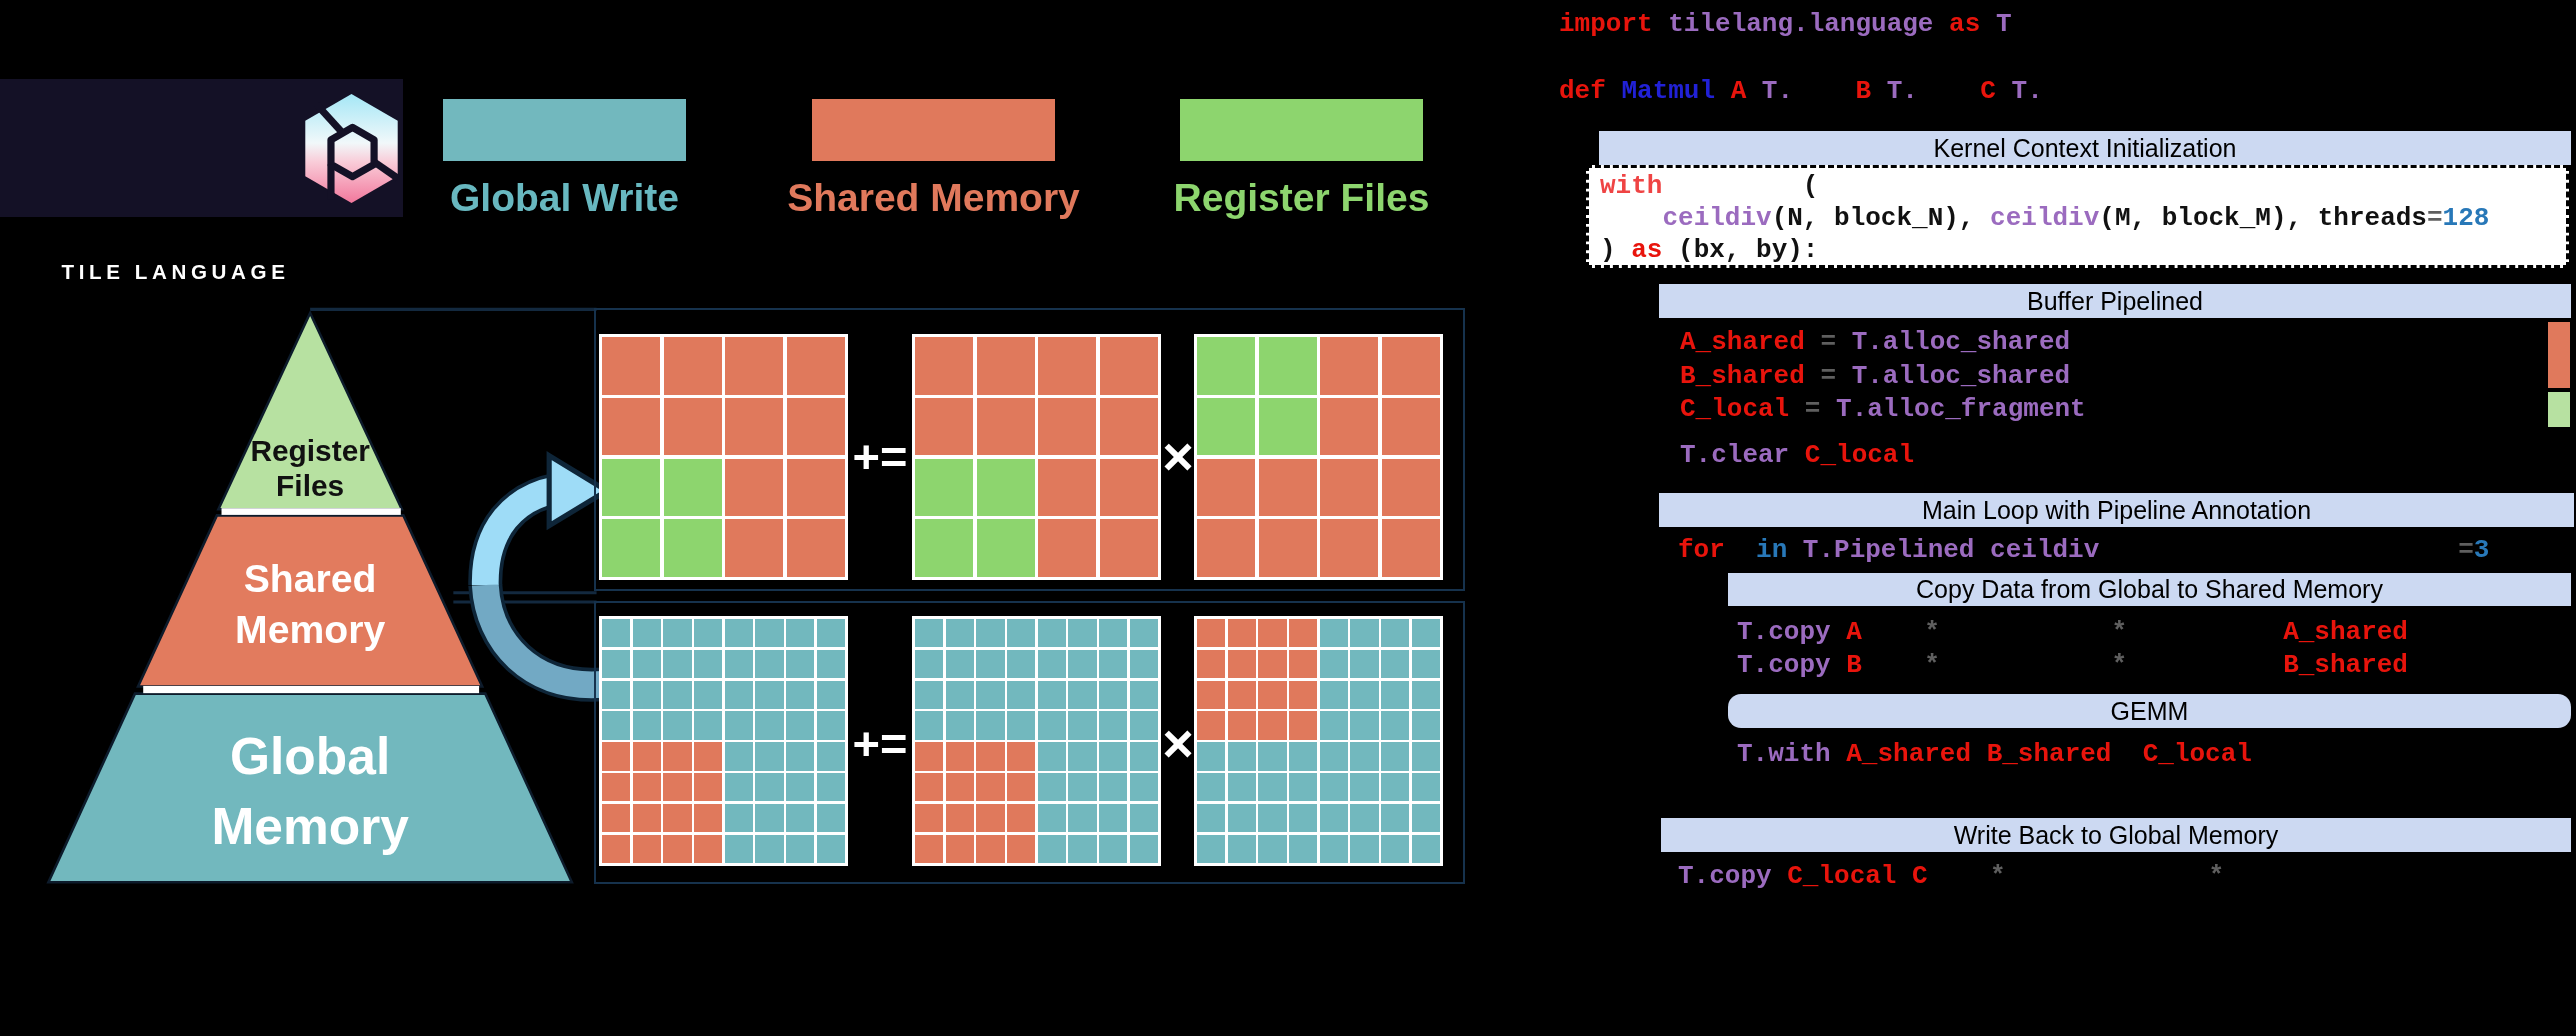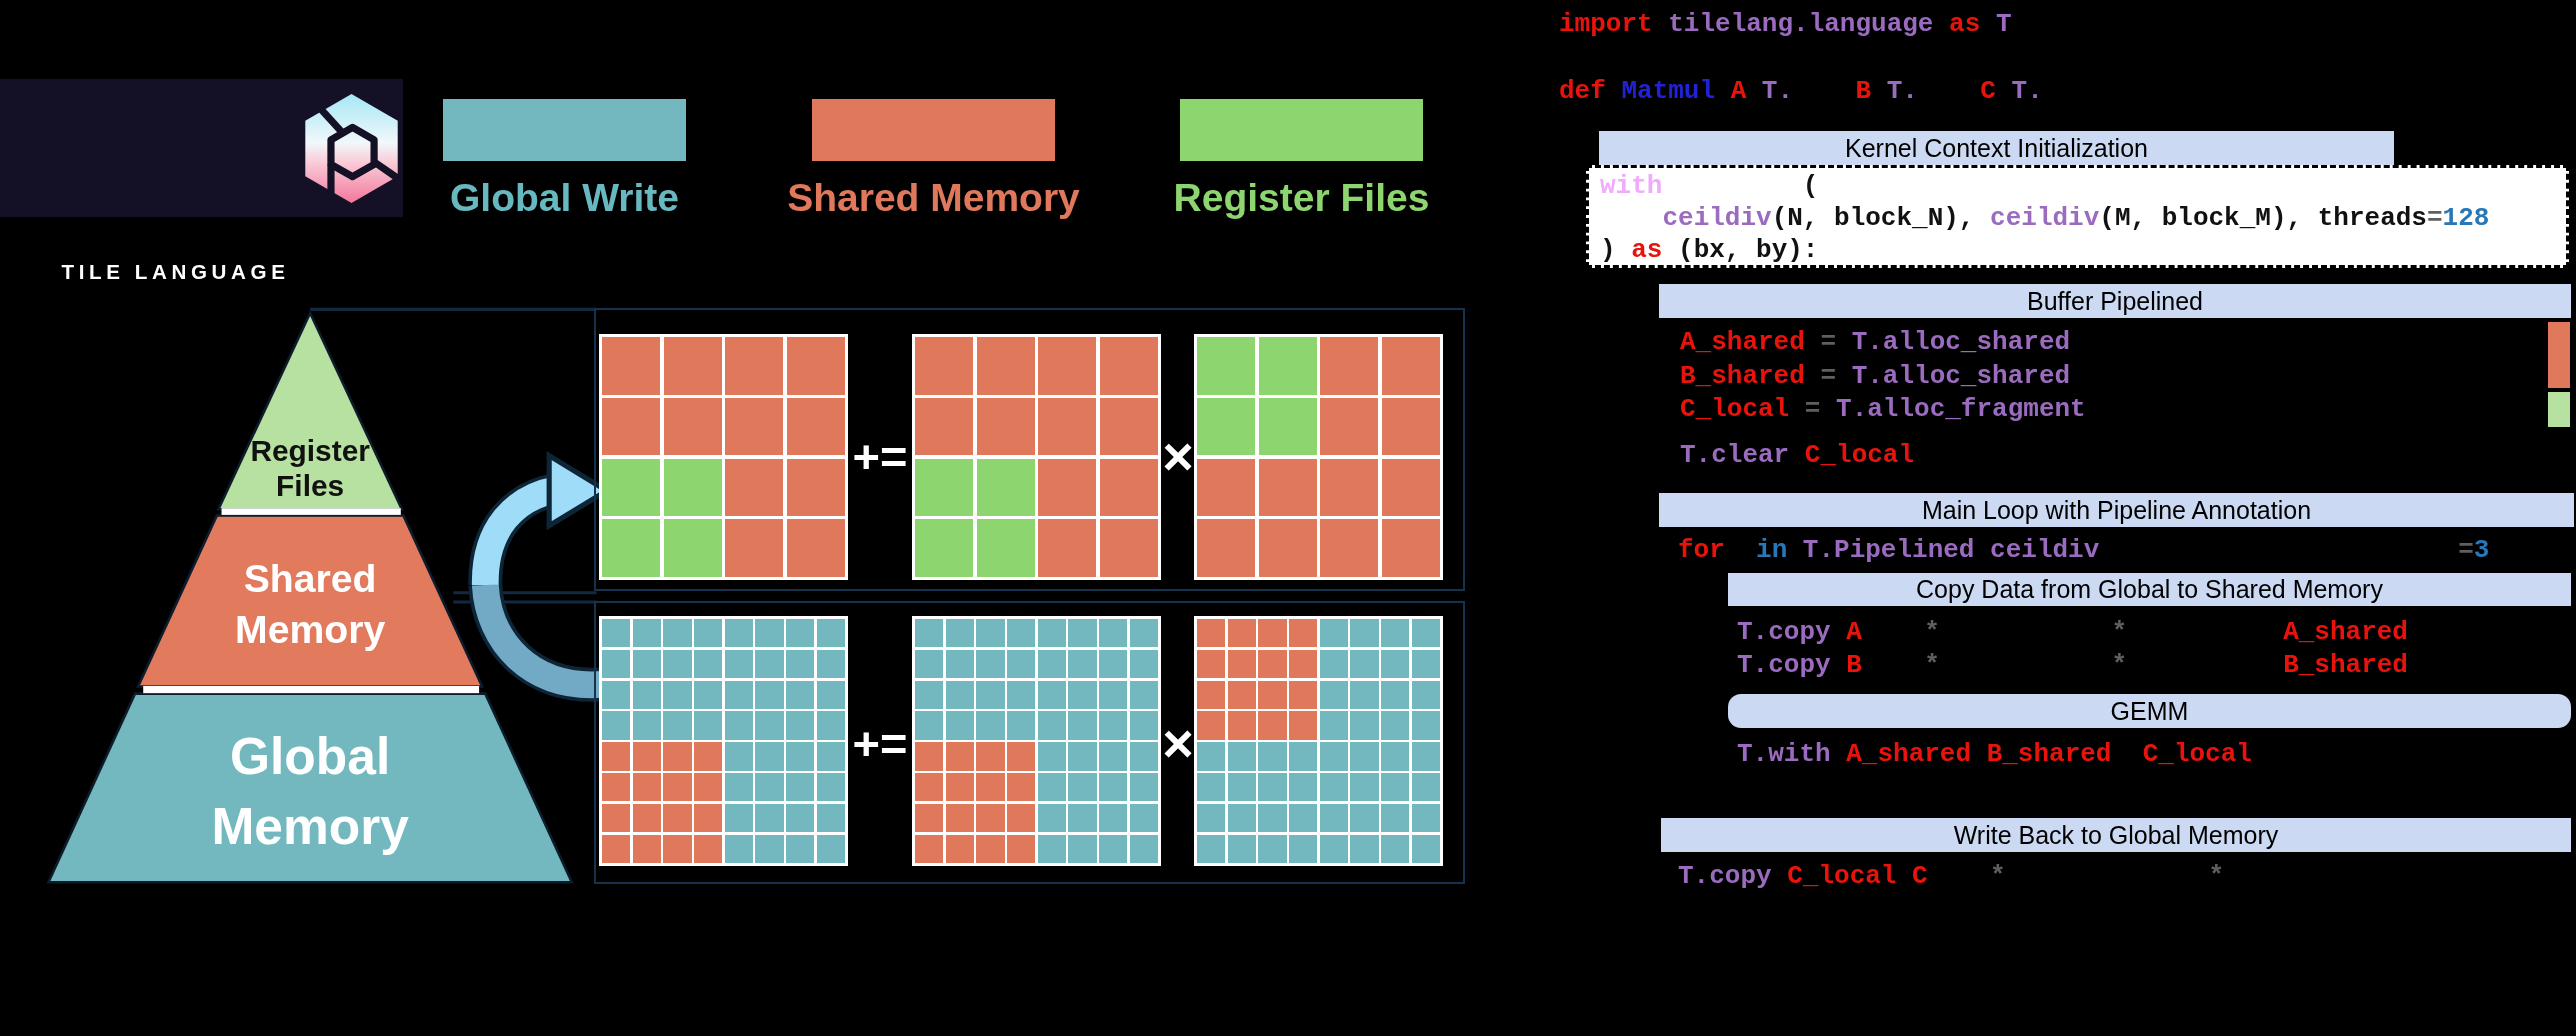--- a/index.html
+++ b/index.html
@@ -355,31 +355,31 @@
       </div>
     </div>
 
   <span class="abs op" style="left:880px;top:456px;font-size:47px">+=</span>
   <span class="abs op" style="left:1178px;top:456px;font-size:54px">×</span>
   <span class="abs op" style="left:880px;top:743px;font-size:47px">+=</span>
   <span class="abs op" style="left:1178px;top:743px;font-size:54px">×</span>
 
   <div class="abs" id="kernel-box" style="left: 1586px; top: 165px; width: 983px; height: 103px;"></div>
   <div id="code">
-      <div class="abs section-bar" style="left: 1599px; top: 131px; width: 795px; height: 34px;">Kernel Context Initialization</div>
+      <div class="abs section-bar" style="left: 1599px; top: 131px; width: 972px; height: 34px;">Kernel Context Initialization</div>
       <div class="abs section-bar" style="left: 1659px; top: 284px; width: 912px; height: 34px;">Buffer Pipelined</div>
       <div class="abs section-bar" style="left: 1659px; top: 493px; width: 915px; height: 34px;">Main Loop with Pipeline Annotation</div>
       <div class="abs section-bar" style="left: 1728px; top: 573px; width: 843px; height: 33px;">Copy Data from Global to Shared Memory</div>
       <div class="abs section-bar" style="left: 1728px; top: 694px; width: 843px; height: 34px; border-radius: 13px;">GEMM</div>
       <div class="abs section-bar" style="left: 1661px; top: 818px; width: 910px; height: 34px;">Write Back to Global Memory</div>
       <div class="abs" style="left: 2548px; top: 322px; width: 21.6px; height: 66px; background: rgb(224, 121, 92);"></div>
       <div class="abs" style="left: 2548px; top: 392px; width: 21.6px; height: 35px; background: rgb(183, 225, 161);"></div>
       <div class="abs code-line" style="left: 1559px; top: 9.3px;"><span style="color: rgb(232, 20, 12);">import </span><span style="color: rgb(155, 107, 191);">tilelang.language </span><span style="color: rgb(232, 20, 12);">as </span><span style="color: rgb(155, 107, 191);">T</span></div>
       <div class="abs code-line" style="left: 1559px; top: 76px;"><span style="color: rgb(232, 20, 12);">def </span><span style="color: rgb(33, 33, 214);">Matmul </span><span style="color: rgb(232, 20, 12);">A </span><span style="color: rgb(155, 107, 191);">T.</span><span style="color: rgb(95, 95, 95);">    </span><span style="color: rgb(232, 20, 12);">B </span><span style="color: rgb(155, 107, 191);">T.</span><span style="color: rgb(95, 95, 95);">    </span><span style="color: rgb(232, 20, 12);">C </span><span style="color: rgb(155, 107, 191);">T.</span></div>
-      <div class="abs code-line" style="left: 1600px; top: 171px;"><span style="color: #f0abfc;">with </span><span style="color: #ffffff;">T.Kernel</span><span style="color: rgb(17, 17, 17);">(</span></div>
+      <div class="abs code-line" style="left: 1600px; top: 171px;"><span style="color: #ef4444;">with </span><span style="color: #ffffff;">T.Kernel</span><span style="color: rgb(17, 17, 17);">(</span></div>
       <div class="abs code-line" style="left: 1600px; top: 203px;"><span style="color: rgb(17, 17, 17);">    </span><span style="color: rgb(155, 107, 191);">ceildiv</span><span style="color: rgb(17, 17, 17);">(N, block_N), </span><span style="color: rgb(155, 107, 191);">ceildiv</span><span style="color: rgb(17, 17, 17);">(M, block_M), threads</span><span style="color: rgb(95, 95, 95);">=</span><span style="color: rgb(40, 120, 184);">128</span></div>
       <div class="abs code-line" style="left: 1600px; top: 235px;"><span style="color: rgb(17, 17, 17);">) </span><span style="color: rgb(232, 20, 12);">as </span><span style="color: rgb(17, 17, 17);">(bx, by):</span></div>
       <div class="abs code-line" style="left: 1680px; top: 327px;"><span style="color: rgb(232, 20, 12);">A_shared </span><span style="color: rgb(95, 95, 95);">= </span><span style="color: rgb(155, 107, 191);">T.alloc_shared</span></div>
       <div class="abs code-line" style="left: 1680px; top: 361px;"><span style="color: rgb(232, 20, 12);">B_shared </span><span style="color: rgb(95, 95, 95);">= </span><span style="color: rgb(155, 107, 191);">T.alloc_shared</span></div>
       <div class="abs code-line" style="left: 1680px; top: 394px;"><span style="color: rgb(232, 20, 12);">C_local </span><span style="color: rgb(95, 95, 95);">= </span><span style="color: rgb(155, 107, 191);">T.alloc_fragment</span></div>
       <div class="abs code-line" style="left: 1680px; top: 440px;"><span style="color: rgb(155, 107, 191);">T.clear </span><span style="color: rgb(232, 20, 12);">C_local</span></div>
       <div class="abs code-line" style="left: 1678px; top: 535px;"><span style="color: rgb(232, 20, 12);">for</span><span style="color: rgb(95, 95, 95);">  </span><span style="color: rgb(40, 120, 184);">in </span><span style="color: rgb(155, 107, 191);">T.Pipelined </span><span style="color: rgb(155, 107, 191);">ceildiv</span><span style="color: rgb(95, 95, 95);">                       </span><span style="color: rgb(95, 95, 95);">=</span><span style="color: rgb(40, 120, 184);">3</span></div>
       <div class="abs code-line" style="left: 1737px; top: 617px;"><span style="color: rgb(155, 107, 191);">T.copy </span><span style="color: rgb(232, 20, 12);">A</span><span style="color: rgb(95, 95, 95);">    </span><span style="color: rgb(95, 95, 95);">*</span><span style="color: rgb(95, 95, 95);">           </span><span style="color: rgb(95, 95, 95);">*</span><span style="color: rgb(95, 95, 95);">          </span><span style="color: rgb(232, 20, 12);">A_shared</span></div>
       <div class="abs code-line" style="left: 1737px; top: 650px;"><span style="color: rgb(155, 107, 191);">T.copy </span><span style="color: rgb(232, 20, 12);">B</span><span style="color: rgb(95, 95, 95);">    </span><span style="color: rgb(95, 95, 95);">*</span><span style="color: rgb(95, 95, 95);">           </span><span style="color: rgb(95, 95, 95);">*</span><span style="color: rgb(95, 95, 95);">          </span><span style="color: rgb(232, 20, 12);">B_shared</span></div>
       <div class="abs code-line" style="left: 1737px; top: 739px;"><span style="color: rgb(155, 107, 191);">T.with </span><span style="color: rgb(232, 20, 12);">A_shared </span><span style="color: rgb(232, 20, 12);">B_shared  </span><span style="color: rgb(232, 20, 12);">C_local</span></div>

